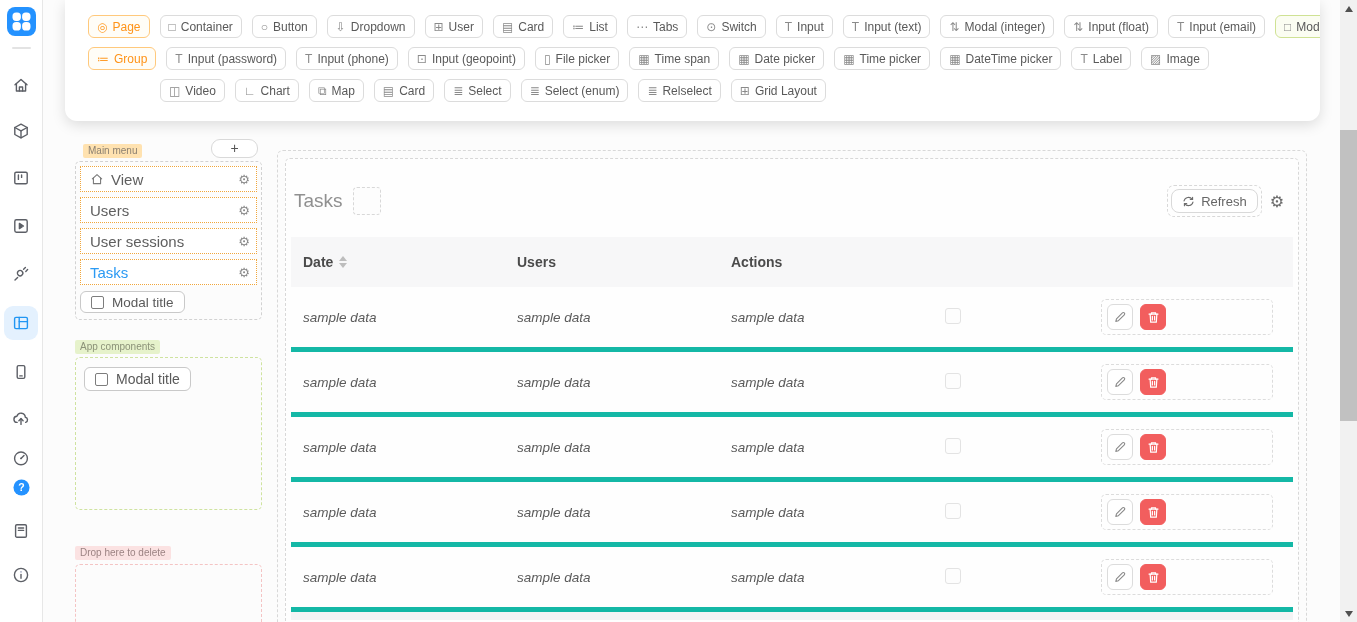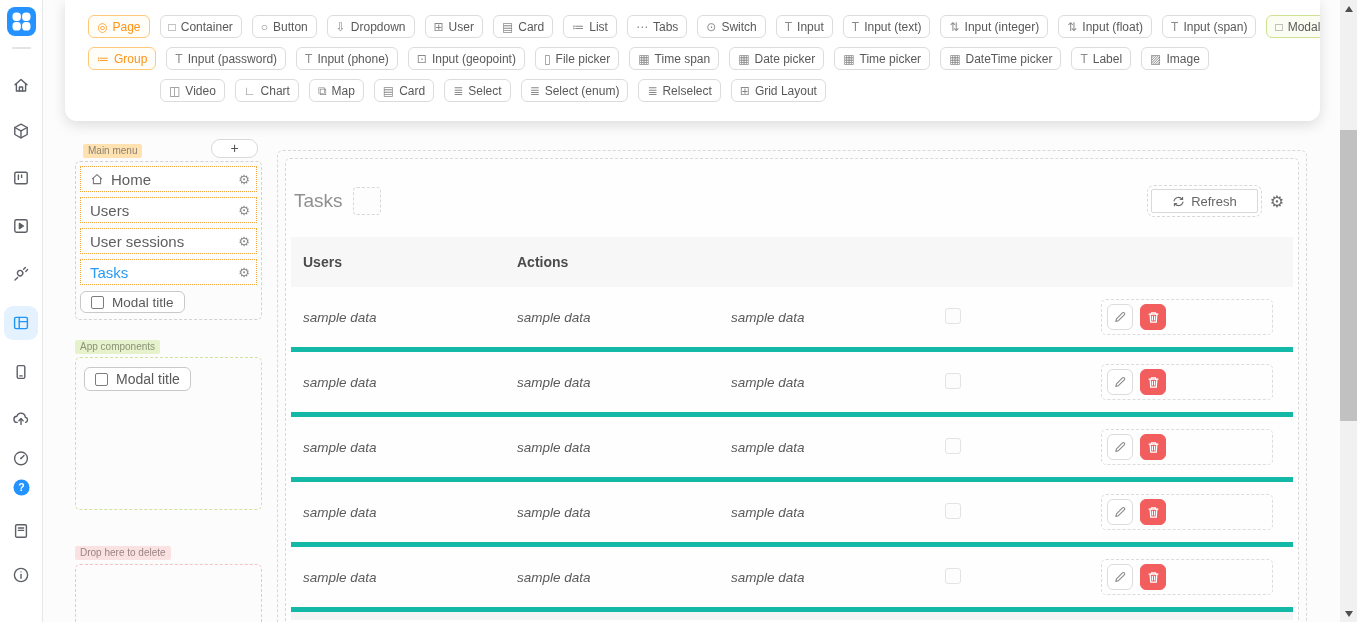--- a/index.html
+++ b/index.html
@@ -49,21 +49,21 @@
   .pink-gap { height:32px; }
   .pink-box { margin-top:4px; border:1px dashed #f4c4c4; border-radius:5px; height:110px; }
 
   
   .content-outer { position:absolute; left:234px; top:150px; width:1030px; height:500px; border:1px dashed #d8d8d8; border-radius:6px; padding:7px; }
   .content-inner { width:100%; height:100%; border:1px dashed #d8d8d8; border-radius:5px; background:#fefefe; overflow:hidden; }
   .widget-head { display:flex; align-items:center; height:36px; margin:24px 12px 18px 8px; }
   .widget-title { font-size:19px; color:#909090; }
   .title-slot { width:28px; height:28px; border:1px dashed #d8d8d8; border-radius:4px; margin-left:10px; background:#fdfdfd; }
   .refresh-wrap { margin-left:auto; border:1px dashed #d8d8d8; border-radius:7px; padding:3px; }
-  .refresh-btn { display:inline-flex; align-items:center; gap:6px; height:24px; padding:0 20px; border:1px solid #d9d9d9; border-radius:2px; background:#fff; font-size:13px; color:#666; cursor:pointer; font-family:inherit; }
+  .refresh-btn { display:inline-flex; align-items:center; gap:6px; height:24px; padding:0 10px; border:1px solid #d9d9d9; border-radius:8px; background:#fff; font-size:13px; color:#666; cursor:pointer; font-family:inherit; }
   .widget-gear { margin:0 2px 0 8px; font-size:16px; color:#6b6b6b; cursor:pointer; }
 
   .table { margin:0 5px; }
   .thead { display:grid; grid-template-columns:214px 214px 214px 156px 1fr; align-items:center; height:50px; background:#f7f7f8; }
   .th { display:flex; align-items:center; gap:6px; padding-left:12px; font-size:14px; font-weight:bold; color:#4b4b4b; cursor:pointer; }
   .sort { display:inline-flex; flex-direction:column; }
   .sort .up { width:0; height:0; border-left:4px solid transparent; border-right:4px solid transparent; border-bottom:5px solid #bdbdbd; margin-bottom:2px; }
   .sort .dn { width:0; height:0; border-left:4px solid transparent; border-right:4px solid transparent; border-top:5px solid #bdbdbd; }
   .tr { display:grid; grid-template-columns:214px 214px 214px 156px 1fr; align-items:center; height:65px; border-bottom:5px solid #14b8a6;font-style:italic; }
   .td { padding-left:12px; font-size:13.5px; color:#5a5a5a; }
@@ -212,27 +212,27 @@
           <span class="tb-ic">⊙</span>
           <span class="tb-lb">Switch</span>
         </button><button class="tb-btn">
           <span class="tb-ic">T</span>
           <span class="tb-lb">Input</span>
         </button><button class="tb-btn">
           <span class="tb-ic">T</span>
           <span class="tb-lb">Input (text)</span>
         </button><button class="tb-btn">
           <span class="tb-ic">⇅</span>
-          <span class="tb-lb">Input (integer)</span>
+          <span class="tb-lb">Modal (integer)</span>
         </button><button class="tb-btn">
           <span class="tb-ic">⇅</span>
           <span class="tb-lb">Input (float)</span>
         </button><button class="tb-btn">
           <span class="tb-ic">T</span>
-          <span class="tb-lb">Input (span)</span>
+          <span class="tb-lb">Input (email)</span>
         </button><button class="tb-btn green">
           <span class="tb-ic">□</span>
           <span class="tb-lb">Modal</span>
         </button></div>
     <div class="tb-row"><button class="tb-btn orange">
           <span class="tb-ic">≔</span>
           <span class="tb-lb">Group</span>
         </button><button class="tb-btn">
           <span class="tb-ic">T</span>
           <span class="tb-lb">Input (password)</span>
@@ -300,21 +300,21 @@
       </div>
       <div class="menu-box">
         <div id="menu-items">
             <div class="menu-item">
     <span class="mi-ic">
                 <svg width="14" height="14" viewBox="0 0 18 18" stroke="currentColor" stroke-width="1.4" fill="none" stroke-linecap="round" stroke-linejoin="round">
                   <path d="M3 8.8L9 3.4l6 5.4"></path>
                   <path d="M4.4 7.6V15h9.2V7.6"></path>
                 </svg>
               </span>
-    <span class="mi-lb">Home</span>
+    <span class="mi-lb">View</span>
     <span class="mi-gear">⚙</span>
   </div>
             <div class="menu-item">
 
     <span class="mi-lb">Users</span>
     <span class="mi-gear">⚙</span>
   </div>
             <div class="menu-item">
 
     <span class="mi-lb">User sessions</span>
@@ -362,20 +362,27 @@
               </svg>
               <span>Refresh</span>
             </button>
           </span>
           <span class="widget-gear">⚙</span>
         </div>
 
         <div class="table">
           <div class="thead" id="table-head">
               <div class="th">
+    <span class="th-lb">Date</span>
+    <span class="sort">
+                  <span class="up"></span>
+                  <span class="dn"></span>
+                </span>
+  </div>
+              <div class="th">
     <span class="th-lb">Users</span>
 
   </div>
               <div class="th">
     <span class="th-lb">Actions</span>
 
   </div>
             </div>
           <div id="table-body">
               <div class="tr">

